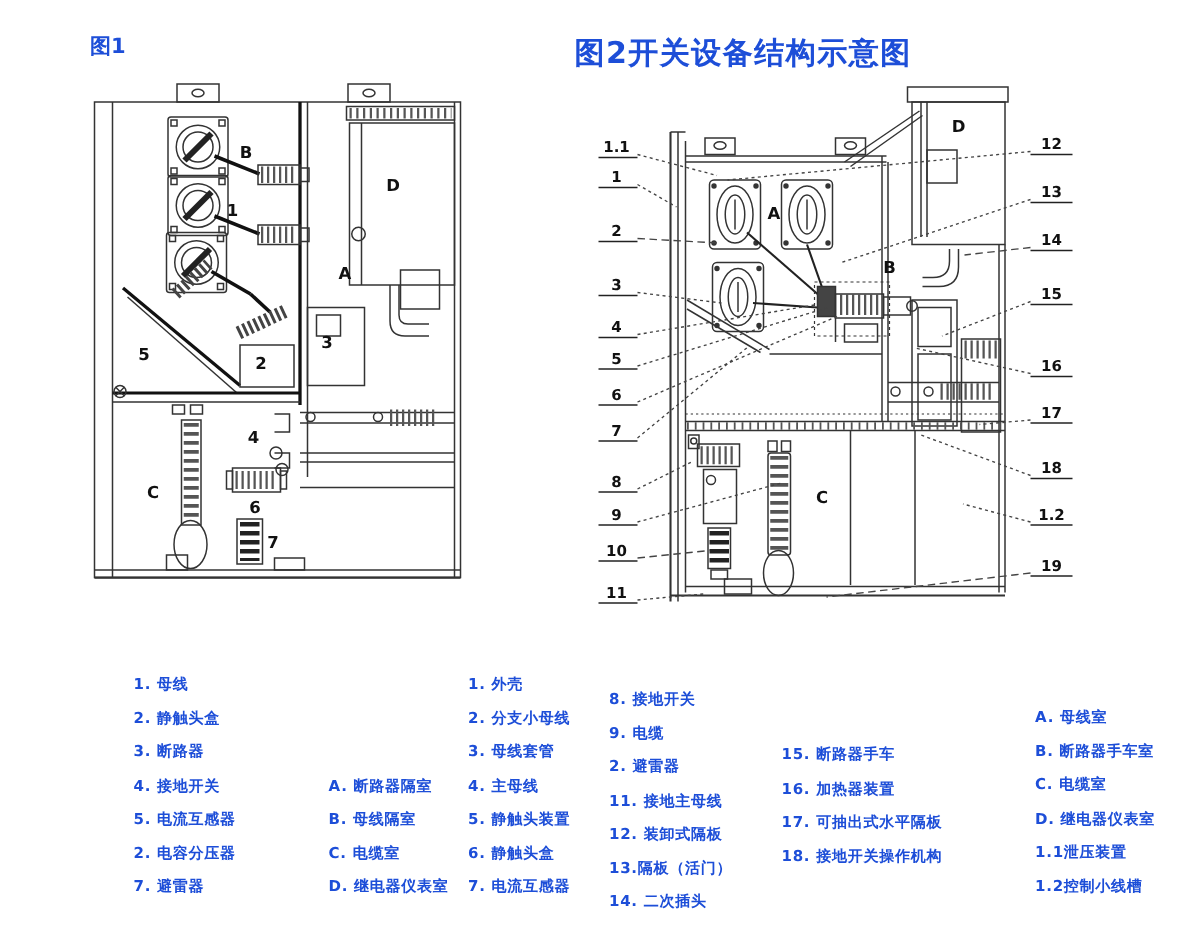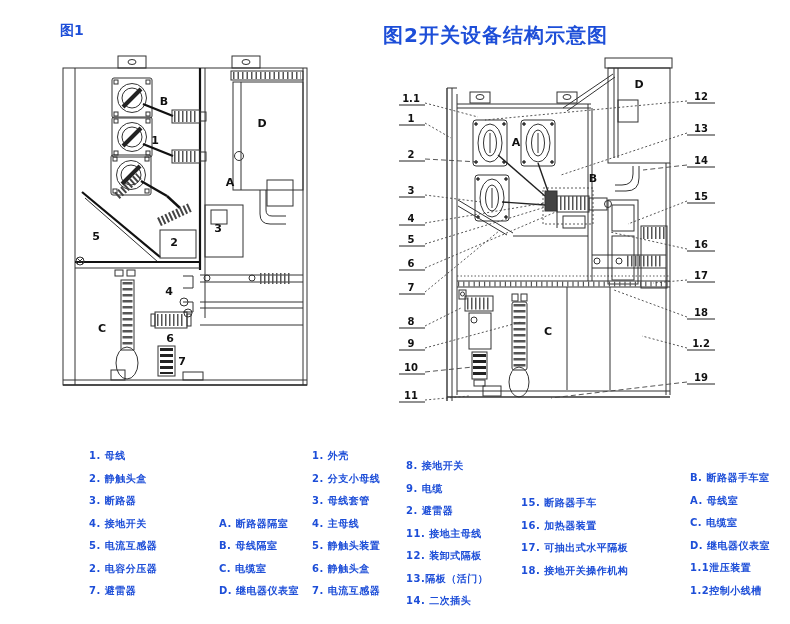--- a/index.html
+++ b/index.html
@@ -381,22 +381,22 @@
     </div>
 
     <div class="lcol" style="left:489px;top:490px;">
       <div class="lrow"><span class="li">15. 断路器手车</span></div>
       <div class="lrow"><span class="li">16. 加热器装置</span></div>
       <div class="lrow"><span class="li">17. 可抽出式水平隔板</span></div>
       <div class="lrow"><span class="li">18. 接地开关操作机构</span></div>
     </div>
 
     <div class="lcol" style="left:658px;top:465px;">
+      <div class="lrow"><span class="li">A. 母线室</span></div>
       <div class="lrow"><span class="li">B. 断路器手车室</span></div>
-      <div class="lrow"><span class="li">A. 母线室</span></div>
       <div class="lrow"><span class="li">C. 电缆室</span></div>
       <div class="lrow"><span class="li">D. 继电器仪表室</span></div>
       <div class="lrow"><span class="li">1.1泄压装置</span></div>
       <div class="lrow"><span class="li">1.2控制小线槽</span></div>
     </div>
   </div>
 
 </div>
 
 </body></html>

